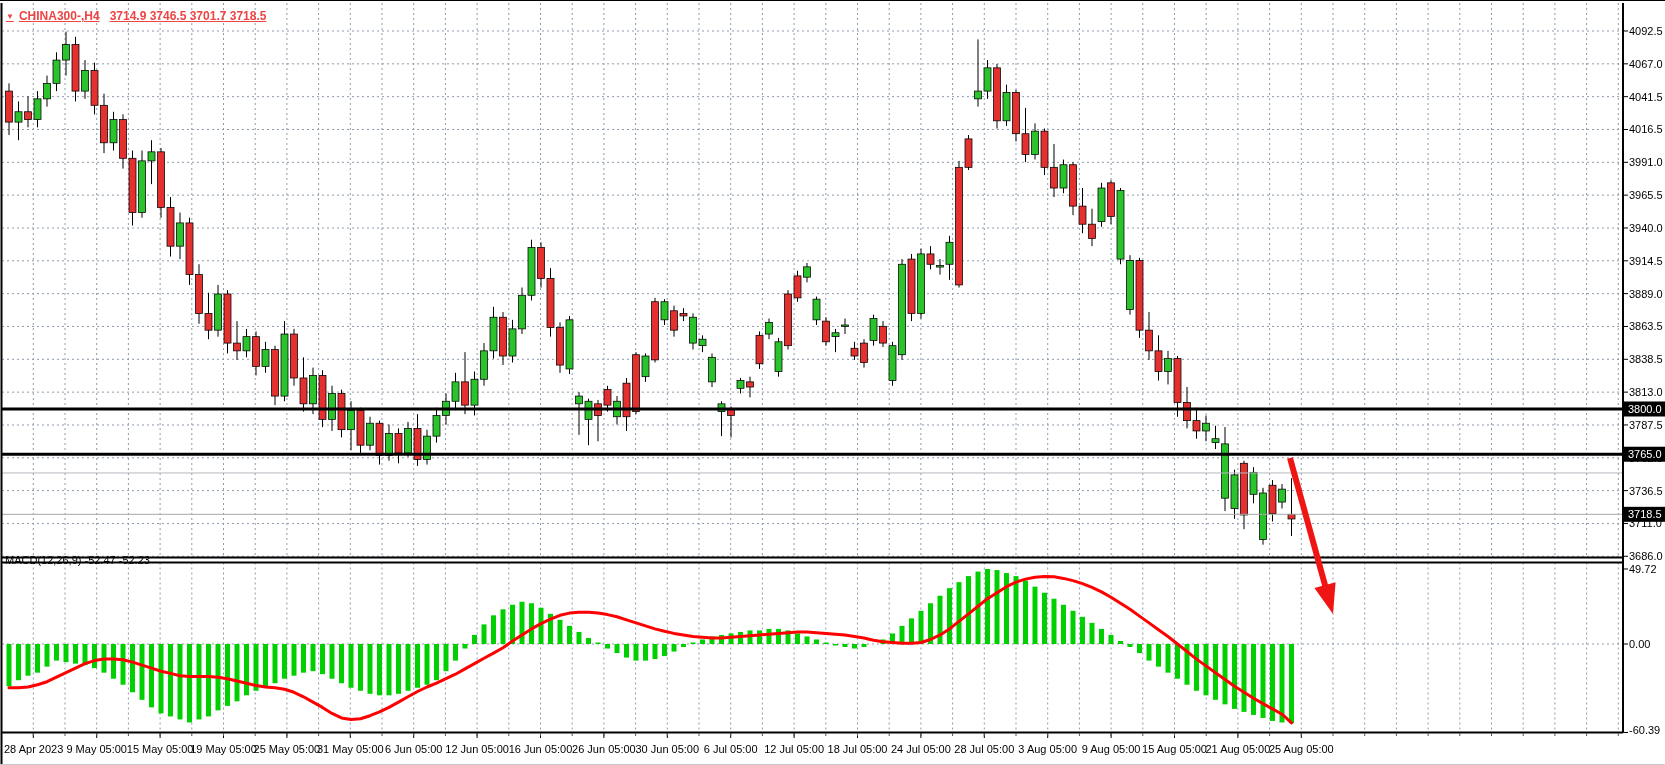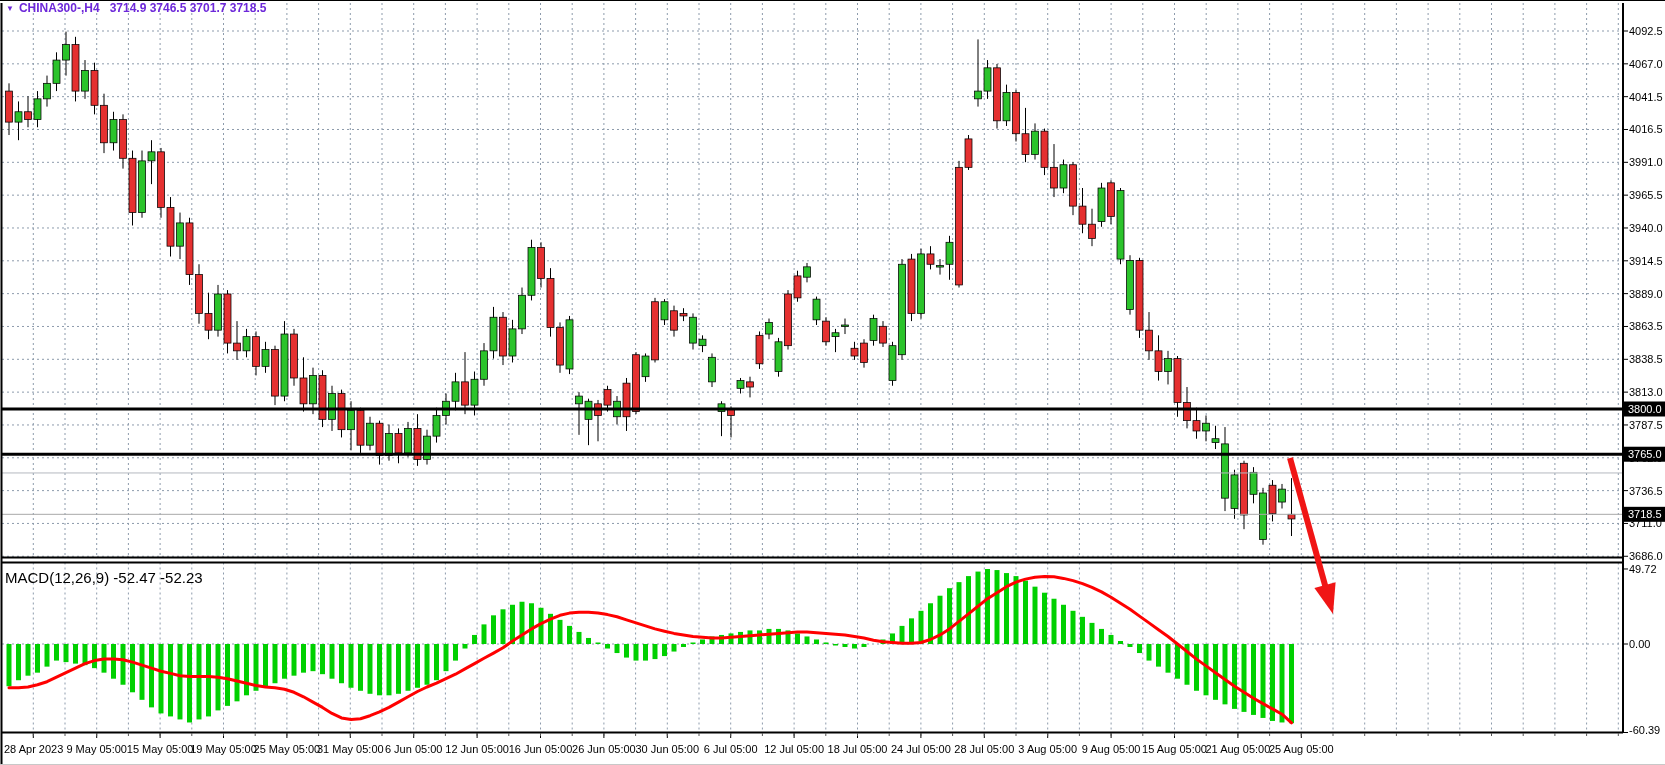--- a/index.html
+++ b/index.html
@@ -2,29 +2,29 @@
 <html><head>
 <meta charset="utf-8">
 <style>
   html,body{margin:0;padding:0;background:#e8e8e8;}
   #chart-window{
     position:relative;width:1665px;height:765px;background:#ffffff;
     font-family:"Liberation Sans",sans-serif;overflow:hidden;
     border-top:1px solid #000;box-sizing:border-box;
   }
   #title-overlay{
-    position:absolute;left:6px;top:0;z-index:30;
-    font-size:12px;color:#6d28d9;white-space:nowrap;
+    position:absolute;left:6px;top:8px;z-index:30;
+    font-size:12px;color:#ef4444;white-space:nowrap;text-decoration:underline;
   }
   #title-overlay .tri{font-size:8px;vertical-align:1px;margin-right:5px;cursor:pointer;}
   #title-overlay .sym{font-weight:700;letter-spacing:0;}
   #title-overlay .ohlc{margin-left:10px;font-weight:700;}
   #macd-label{
-    position:absolute;left:5px;top:568px;z-index:30;
-    font-size:15px;color:#000;white-space:nowrap;
+    position:absolute;left:5px;top:553px;z-index:30;
+    font-size:11px;color:#000;white-space:nowrap;
   }
   svg text{font-family:"Liberation Sans",sans-serif;}
 </style>
 </head>
 <body>
 
 <div id="chart-window">
   <div id="title-overlay">
     <span class="tri">▼</span><span class="sym">CHINA300-,H4</span><span class="ohlc">3714.9 3746.5 3701.7 3718.5</span>
   </div>

